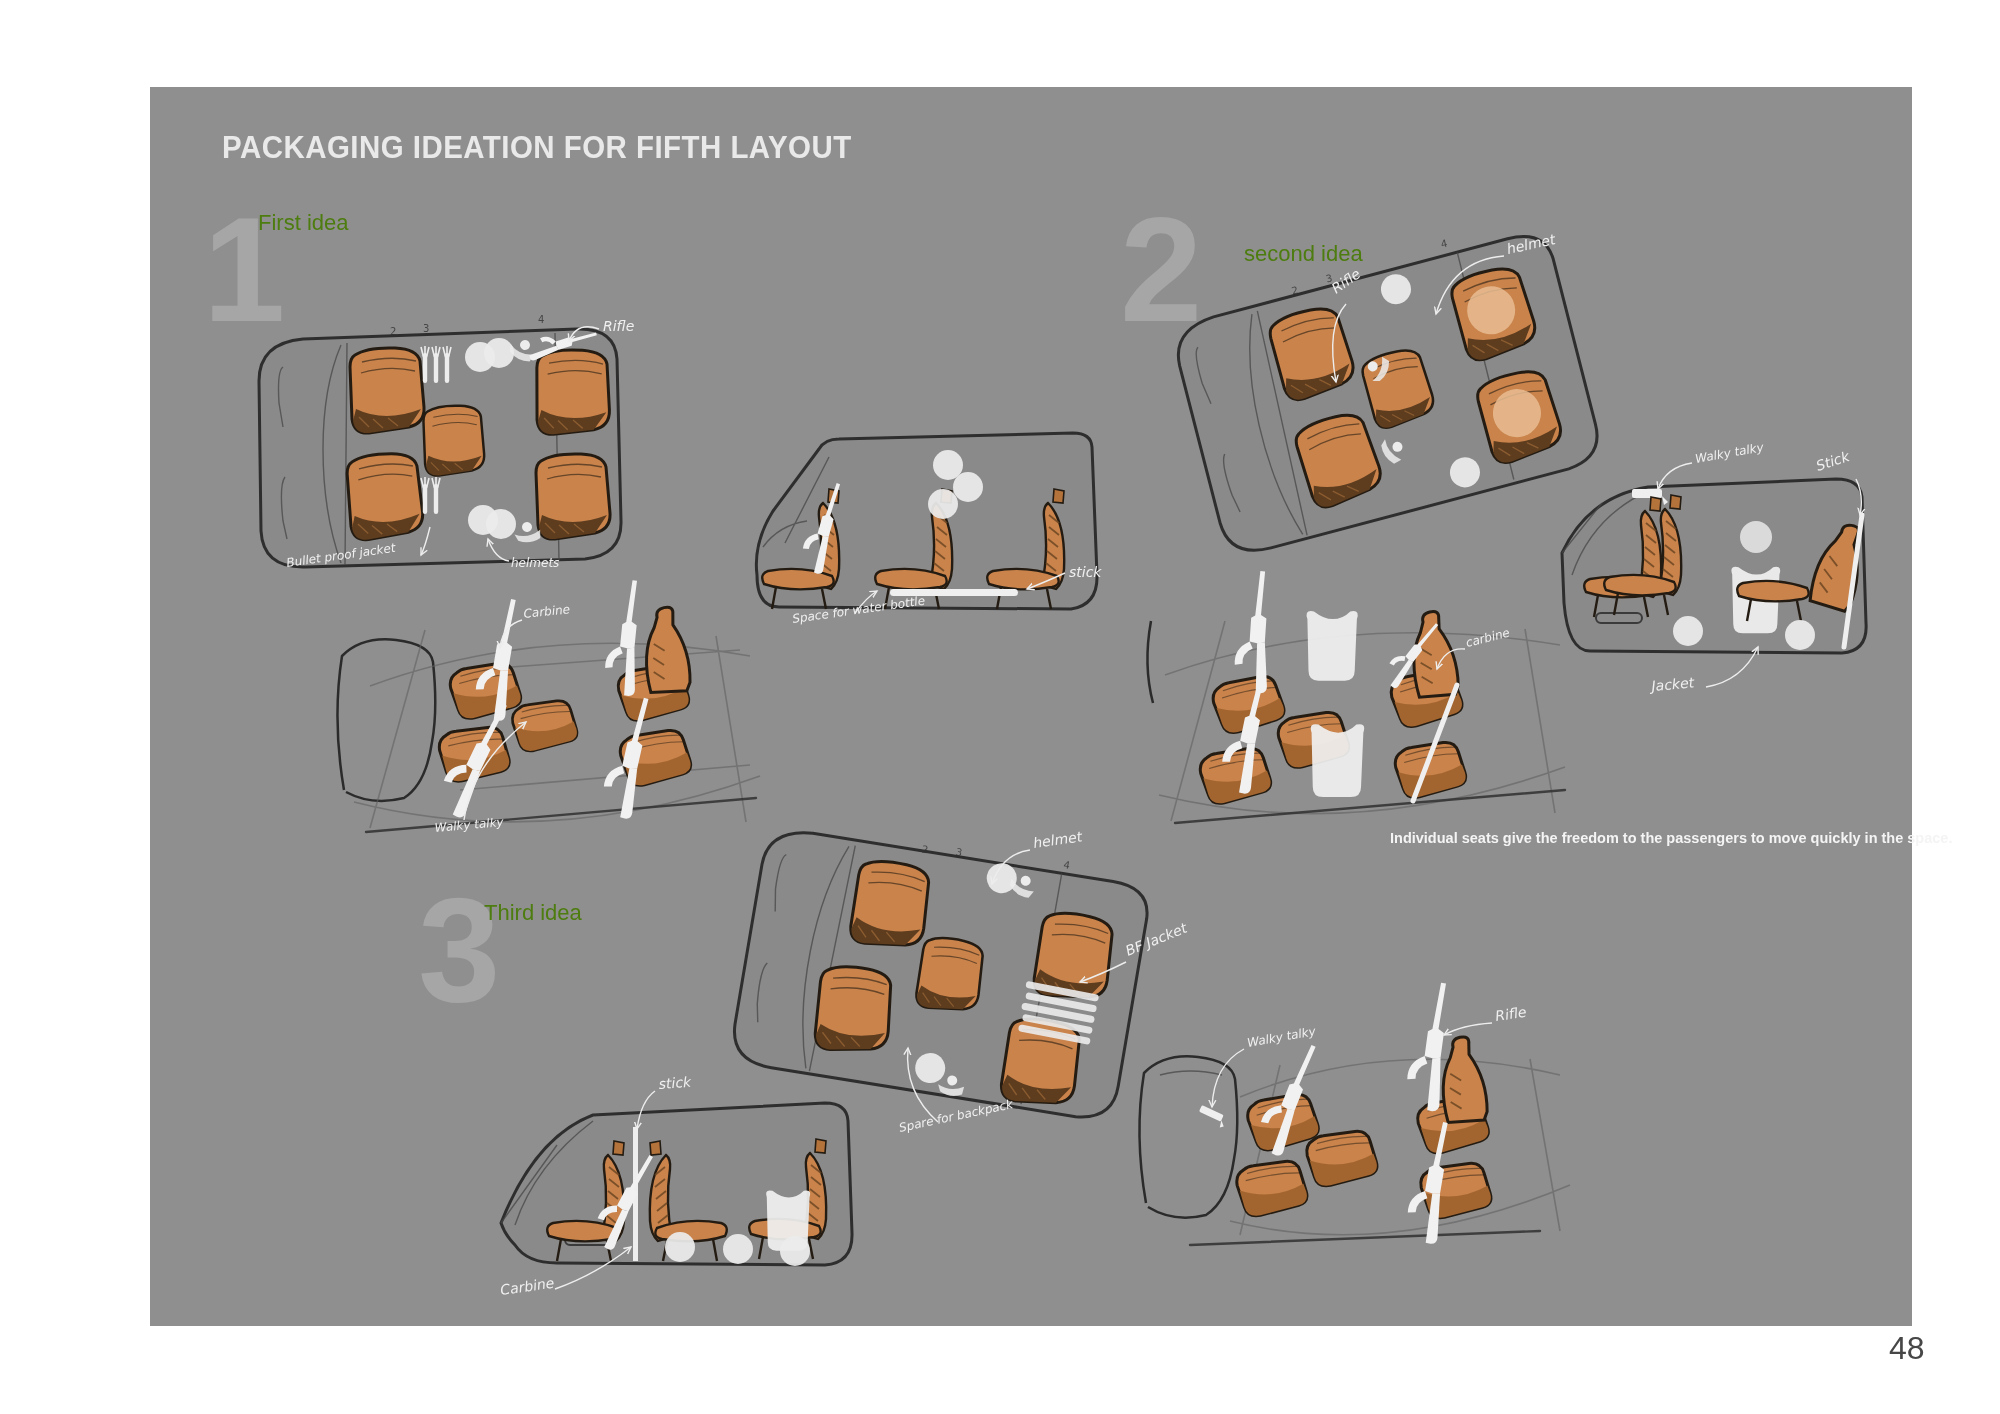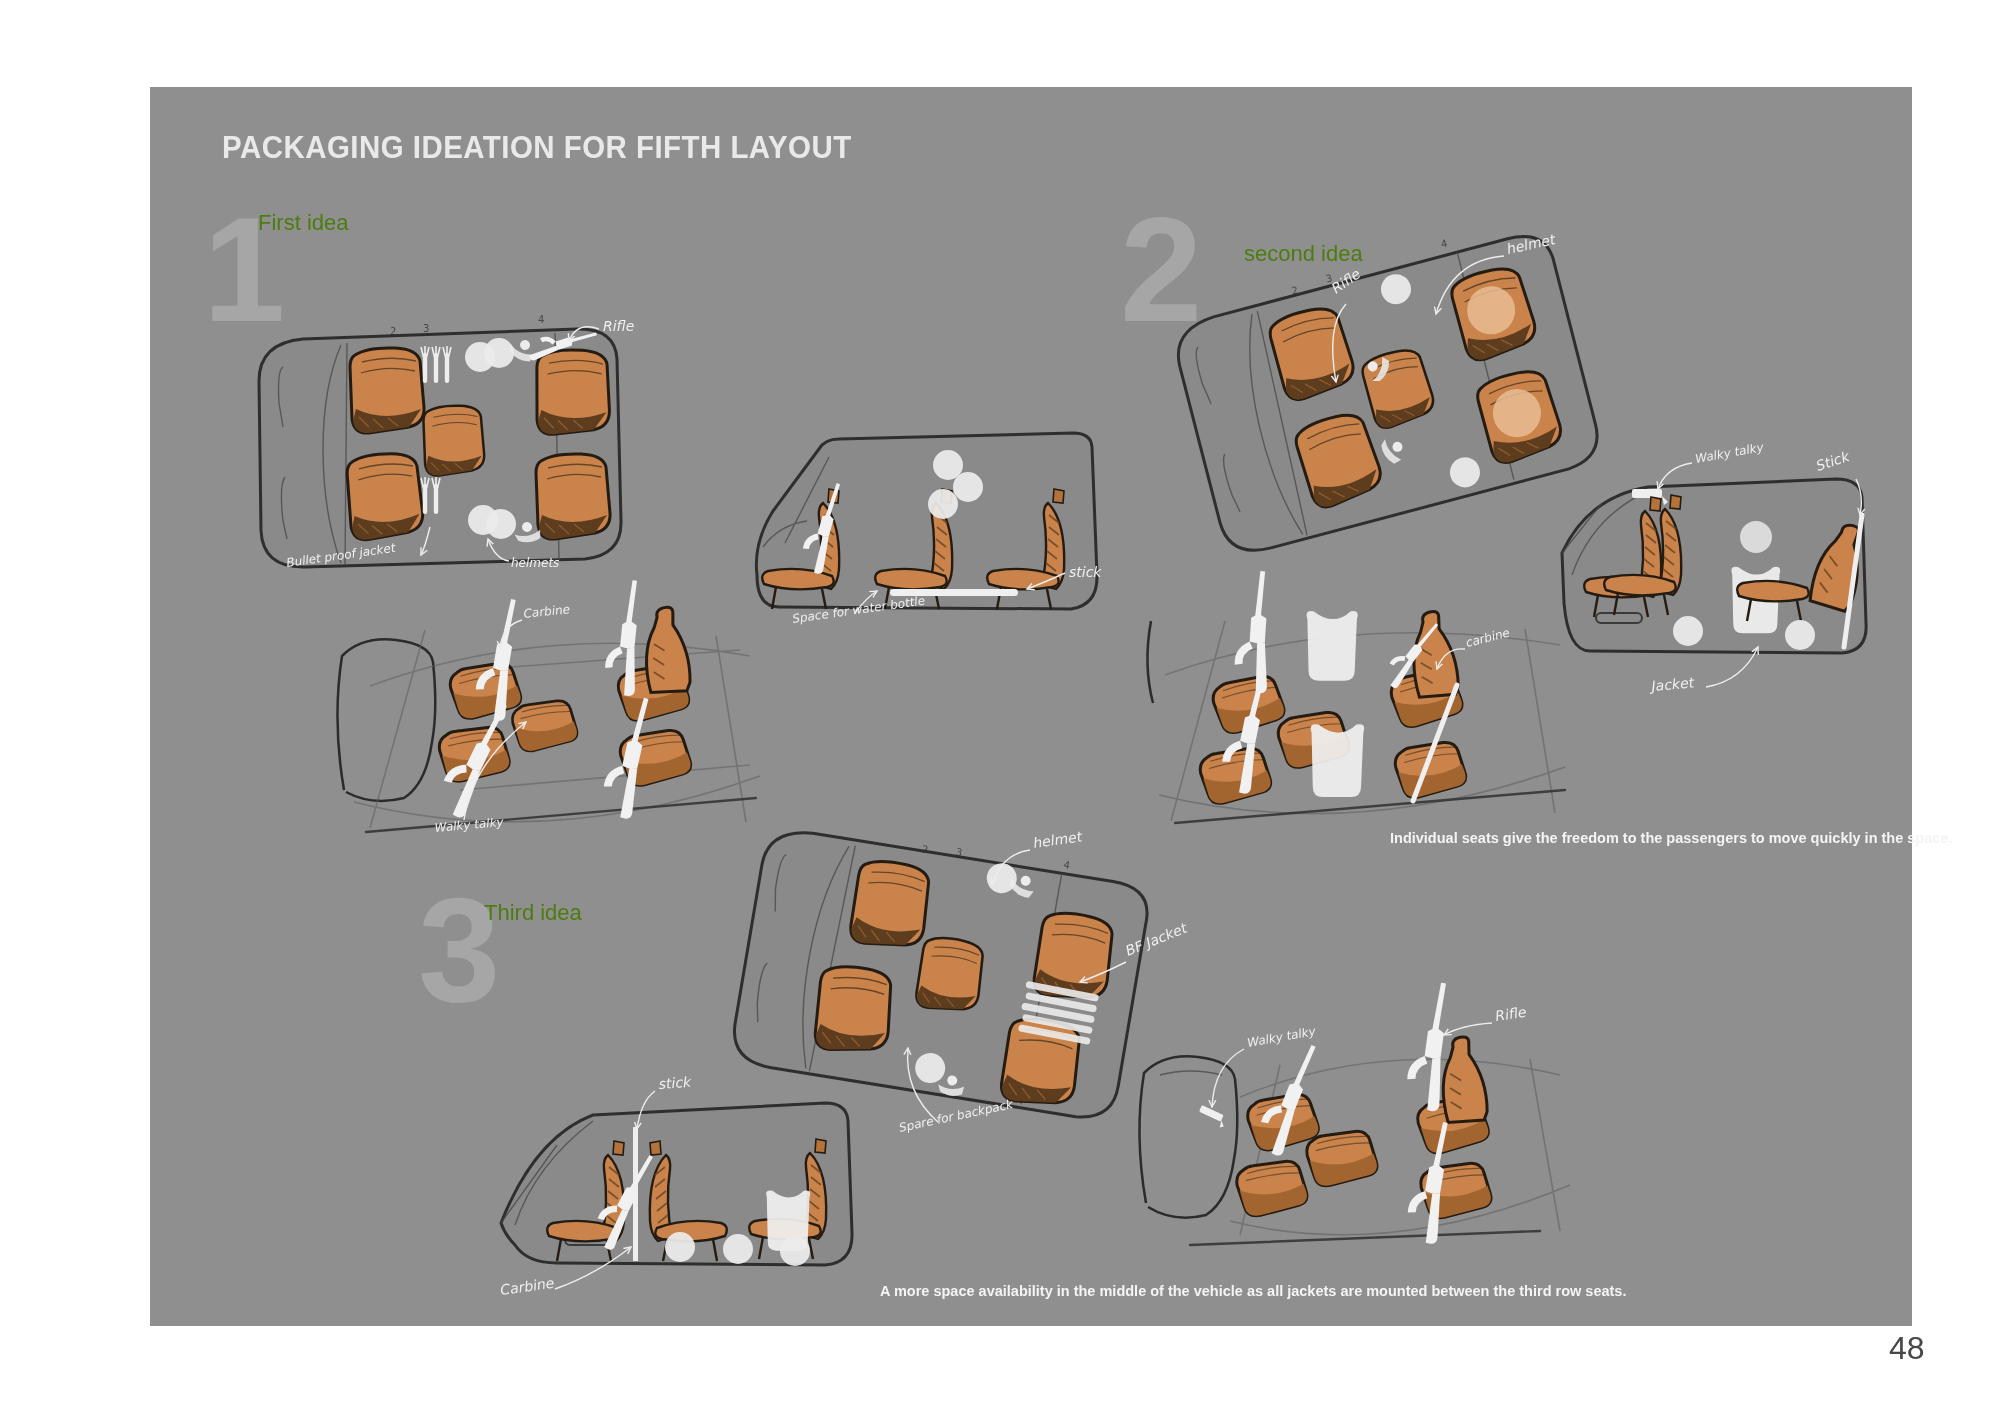--- a/index.html
+++ b/index.html
@@ -37,23 +37,20 @@
   <div class="idealabel" style="left:258px;top:210px;">First idea</div>
 
   <div class="bignum" style="left:1120px;top:196px;">2</div>
   <div class="idealabel" style="left:1244px;top:206px;margin-top:35px;">second idea</div>
   <div class="caption" style="left:1390px;top:828px;">
     <div>Individual seats give the freedom to the passengers to move quickly in the space.</div>
   </div>
 
   <div class="bignum" style="left:418px;top:876px;">3</div>
   <div class="idealabel" style="left:484px;top:888px;margin-top:12px;">Third idea</div>
-  <div class="caption" style="left:880px;top:1281px;">
-    <div>A more space availability in the middle of the vehicle as all jackets are mounted between the third row seats.</div>
-  </div>
 
   <div class="pagenum">48</div>
 
   <svg width="2000" height="1414" viewBox="0 0 2000 1414">
     <defs>
       <marker id="arr" markerWidth="10" markerHeight="10" refX="7" refY="4.5" orient="auto" markerUnits="userSpaceOnUse">
         <path d="M0,1 L7,4.5 L0,8" fill="none" stroke="#ededed" stroke-width="1.4"></path>
       </marker>
       <g id="seatTop">
         <path d="M8,8 Q20,0 48,1 Q70,2 73,14 L77,60 Q78,76 62,80 L22,86 Q7,87 5,72 L3,20 Q3,11 8,8 Z" fill="#c9834b" stroke="#241c12" stroke-width="3"></path>

